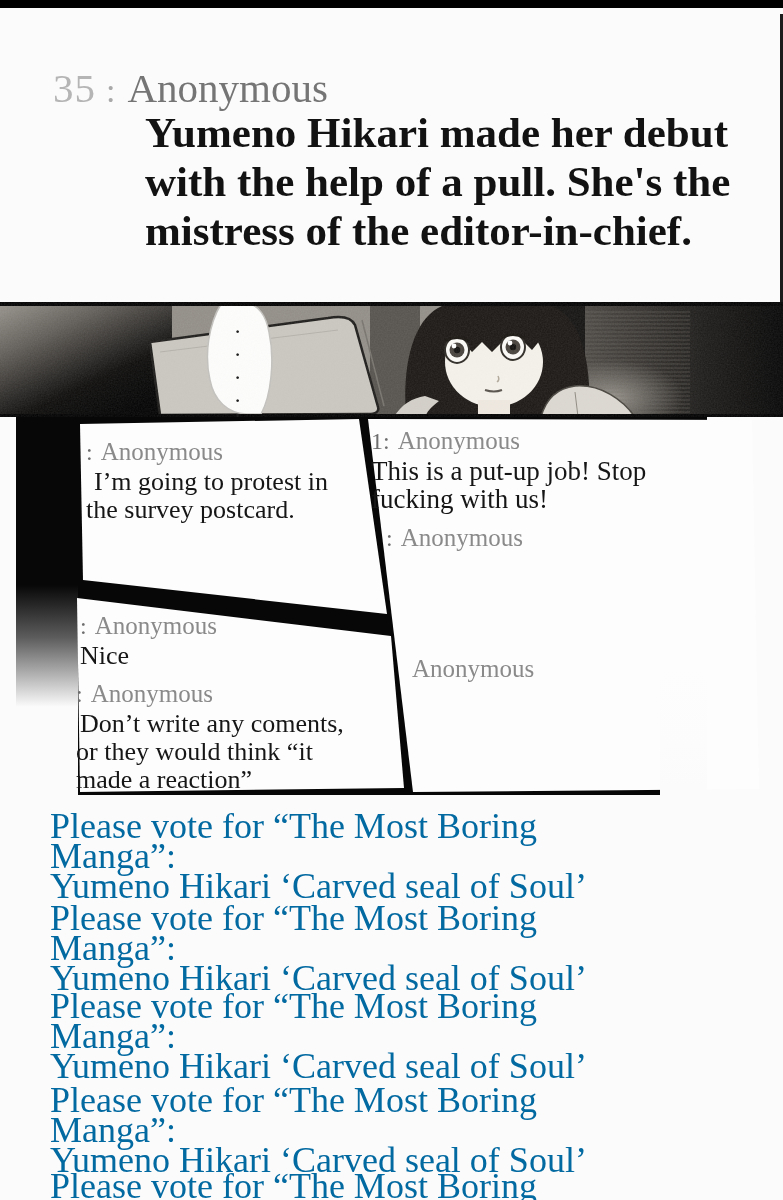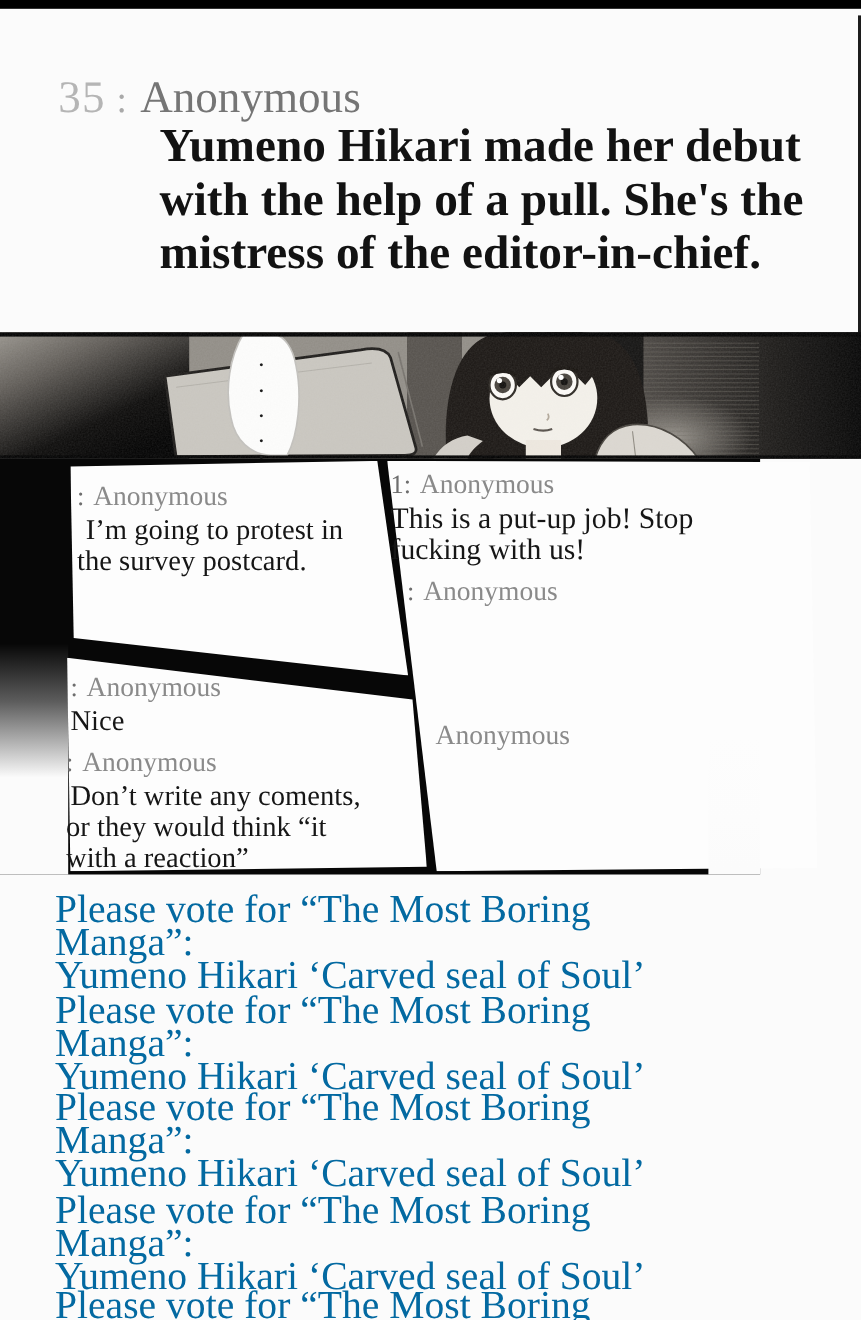--- a/index.html
+++ b/index.html
@@ -23,21 +23,21 @@
   }
   
   .art{position:absolute;left:0;top:302px;width:783px;height:115px;}
   .art svg{display:block;}
   .bubble-dots{
     position:absolute;left:227px;top:318px;height:100px;
     writing-mode:vertical-rl;text-orientation:upright;
     font-size:17px;letter-spacing:4px;color:#1d1d1d;font-weight:bold;
   }
   
-  .board{position:absolute;left:0;top:417px;width:691px;height:378px;background:#070707;}
+  .board{position:absolute;left:16px;top:417px;width:691px;height:378px;background:#070707;}
   .panel{position:absolute;left:0;top:0;width:783px;height:378px;background:#fdfdfd;}
   .panel-a{clip-path:polygon(64px 7px,343px 2px,371px 197px,67px 163px);}
   .panel-b{clip-path:polygon(61px 181px,375px 219px,388px 371px,64px 375px);}
   .panel-r{clip-path:polygon(352px 2px,736px 3px,743px 372px,397px 375px);}
   .fade{position:absolute;}
   .fade-left{left:0;top:168px;width:62px;height:210px;
     background:linear-gradient(to bottom,rgba(251,251,251,0) 0%,rgba(251,251,251,.35) 25%,#fbfbfb 58%,#fbfbfb 100%);}
   .fade-right{right:0;top:252px;width:47px;height:126px;
     background:linear-gradient(to bottom,rgba(251,251,251,0) 0%,rgba(251,251,251,.45) 55%,#fbfbfb 95%);}
   .post{position:absolute;}
@@ -197,21 +197,21 @@
       </div>
       <div class="body">Nice</div>
     </div>
 
     <div class="post post-4">
       <div class="head">
         <span class="prefix">:</span><span class="author">Anonymous</span>
       </div>
       <div class="body">Don’t write any coments,
 or they would think “it
-with a reaction”</div>
+made a reaction”</div>
     </div>
 
     <div class="post post-5">
       <div class="head">
         <span class="prefix"></span><span class="author">Anonymous</span>
       </div>
     </div>
   </div>
 
   <section>

